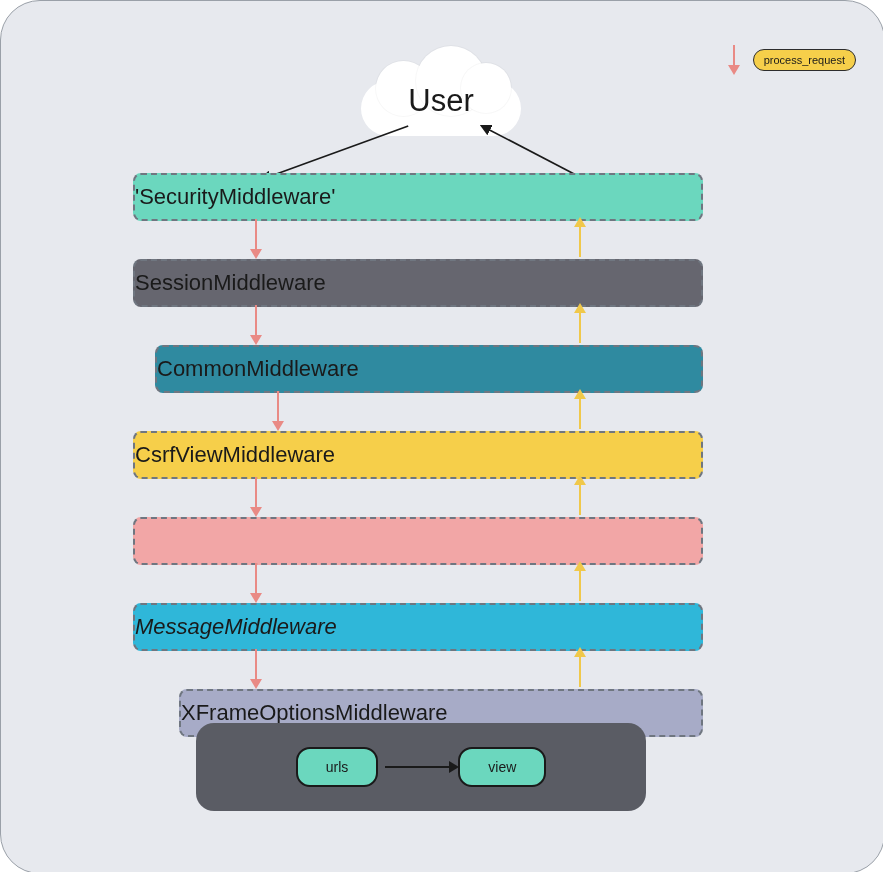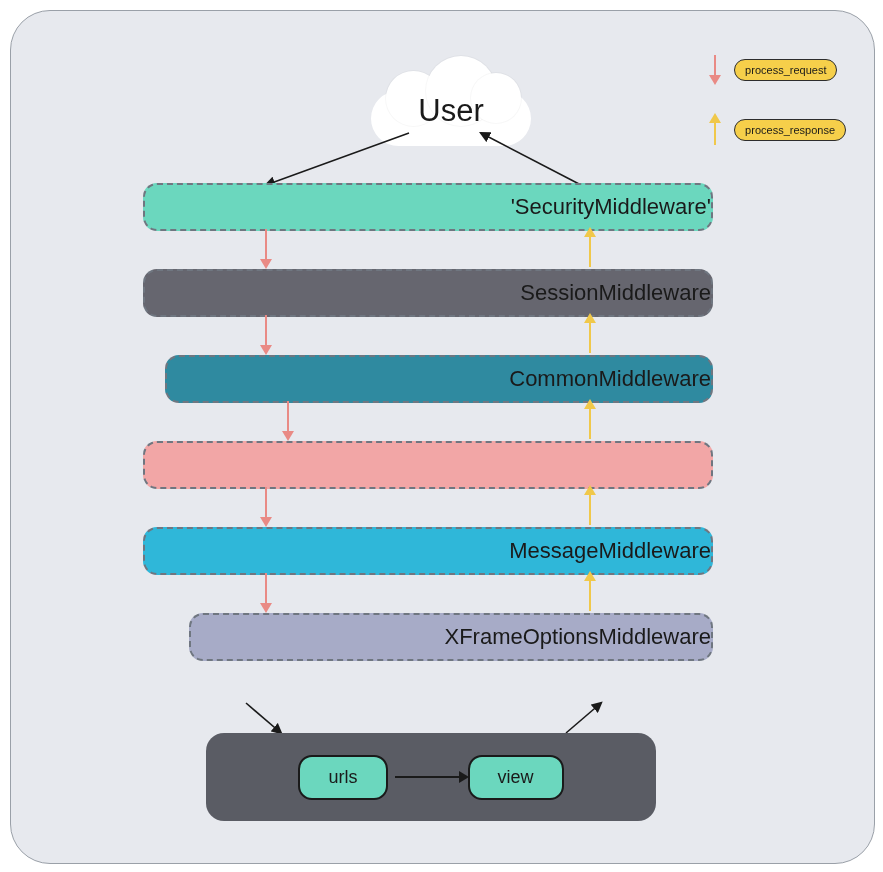--- a/index.html
+++ b/index.html
@@ -7,21 +7,20 @@
     padding: 0;
     width: 883px;
     height: 872px;
     font-family: "Helvetica Neue", Arial, sans-serif;
     background: #fff;
   }
   .canvas {
     box-sizing: border-box;
     width: 883px;
     height: 872px;
-    padding: 10px;
   }
   .frame {
     position: relative;
     width: 100%;
     height: 100%;
     background: #e7e9ee;
     border: 1px solid #9aa0a8;
     border-radius: 40px;
     overflow: hidden;
   }
@@ -115,25 +114,25 @@
 
   .stack {
     position: absolute;
     left: 132px;
     top: 172px;
     width: 570px;
   }
   .mw {
     position: relative;
     height: 48px;
-    border-radius: 14px;
+    border-radius: 8px;
     border: 2px dashed #6f7680;
     display: flex;
     align-items: center;
-    justify-content: flex-end;
+    justify-content: flex-start;
     font-size: 22px;
     color: #1a1a1a;
     margin-bottom: 38px;
     box-sizing: border-box;
   }
   .mw.pink { color: #c0392b; }
   .req-arrow, .res-arrow {
     position: absolute;
     top: 100%;
     width: 2px;
@@ -171,21 +170,21 @@
     display: flex;
     align-items: center;
     justify-content: center;
     gap: 80px;
   }
   .inner-pill {
     background: #6bd7be;
     border: 2px solid #1a1a1a;
     border-radius: 14px;
     padding: 10px 28px;
-    font-size: 18px;
+    font-size: 14px;
     color: #1a1a1a;
   }
   .h-arrow {
     position: absolute;
     left: 50%; top: 50%;
     transform: translate(-50%, -50%);
     width: 72px; height: 2px;
     background: #1a1a1a;
   }
   .h-arrow::after {
@@ -208,24 +207,20 @@
 </head>
 <body>
 
 <div class="canvas">
   <div class="frame">
 
     <div class="legend">
       <div class="legend-row">
         <div class="legend-arrow down"></div>
         <div class="legend-pill">process_request</div>
-      </div>
-      <div class="legend-row">
-        <div class="legend-arrow up"></div>
-        <div class="legend-pill">process_response</div>
       </div>
     </div>
 
     <div class="user-cloud">
       <div class="cloud-body"></div>
       <div class="cloud-shape" style="left:15px; top:10px; width:55px; height:55px;"></div>
       <div class="cloud-shape" style="left:55px; top:-5px; width:70px; height:70px;"></div>
       <div class="cloud-shape" style="left:100px; top:12px; width:50px; height:50px;"></div>
       <div class="user-label">User</div>
     </div>
@@ -251,25 +246,30 @@
         <div class="mw" style="background: rgb(102, 102, 111);">
           <span>SessionMiddleware</span>
           <div class="req-arrow"></div>
           <div class="res-arrow"></div>
         </div>
         <div class="mw" style="background: rgb(47, 138, 160); margin-left: 22px;">
           <span>CommonMiddleware</span>
           <div class="req-arrow"></div>
           <div class="res-arrow"></div>
         </div>
+        <div class="mw" style="background: rgb(246, 207, 74);">
+          <span>CsrfViewMiddleware</span>
+          <div class="req-arrow"></div>
+          <div class="res-arrow"></div>
+        </div>
         <div class="mw pink" style="background: rgb(242, 166, 166);">
           <div class="req-arrow"></div>
           <div class="res-arrow"></div>
         </div>
-        <div class="mw" style="background: rgb(47, 183, 217);">
+        <div class="mw" style="background: rgb(47, 183, 217); font-style: italic;">
           <span>MessageMiddleware</span>
           <div class="req-arrow"></div>
           <div class="res-arrow"></div>
         </div>
         <div class="mw" style="background: rgb(167, 171, 199); margin-left: 46px;">
           <span>XFrameOptionsMiddleware</span>
         </div>
       </div>
 
     <div class="bottom-box">

